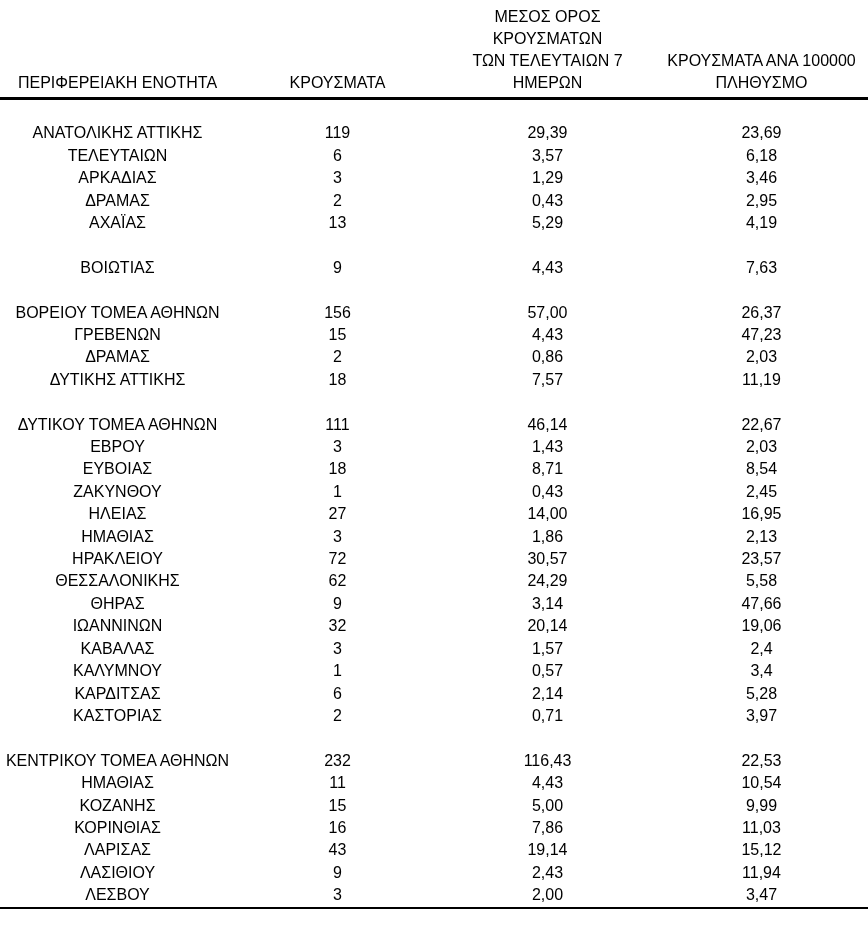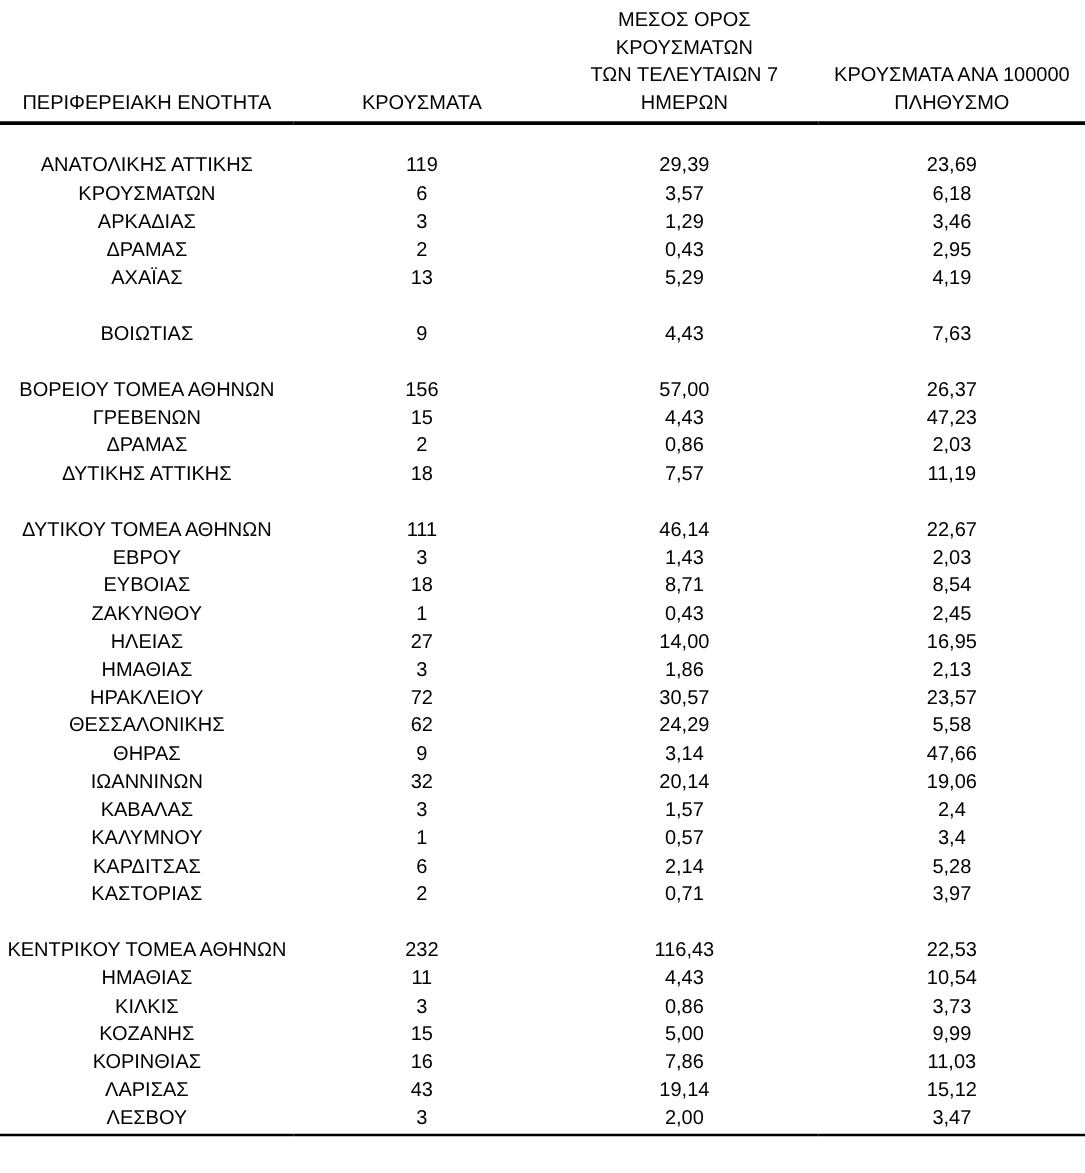--- a/index.html
+++ b/index.html
@@ -75,21 +75,21 @@
           <td></td>
           <td></td>
         </tr>
         <tr>
           <td>ΑΝΑΤΟΛΙΚΗΣ ΑΤΤΙΚΗΣ</td>
           <td>119</td>
           <td>29,39</td>
           <td>23,69</td>
         </tr>
         <tr>
-          <td>ΚΡΟΥΣΜΑΤΩΝ</td>
+          <td>ΤΕΛΕΥΤΑΙΩΝ</td>
           <td>6</td>
           <td>3,57</td>
           <td>6,18</td>
         </tr>
         <tr>
           <td>ΑΡΚΑΔΙΑΣ</td>
           <td>3</td>
           <td>1,29</td>
           <td>3,46</td>
         </tr>
@@ -249,44 +249,44 @@
           <td>116,43</td>
           <td>22,53</td>
         </tr>
         <tr>
           <td>ΗΜΑΘΙΑΣ</td>
           <td>11</td>
           <td>4,43</td>
           <td>10,54</td>
         </tr>
         <tr>
-          <td>ΚΙΛΚΙΣ</td>
-          <td>3</td>
-          <td>0,86</td>
-          <td>3,73</td>
-        </tr>
-        <tr>
           <td>ΚΟΖΑΝΗΣ</td>
           <td>15</td>
           <td>5,00</td>
           <td>9,99</td>
         </tr>
         <tr>
           <td>ΚΟΡΙΝΘΙΑΣ</td>
           <td>16</td>
           <td>7,86</td>
           <td>11,03</td>
         </tr>
         <tr>
           <td>ΛΑΡΙΣΑΣ</td>
           <td>43</td>
           <td>19,14</td>
           <td>15,12</td>
         </tr>
         <tr>
+          <td>ΛΑΣΙΘΙΟΥ</td>
+          <td>9</td>
+          <td>2,43</td>
+          <td>11,94</td>
+        </tr>
+        <tr>
           <td>ΛΕΣΒΟΥ</td>
           <td>3</td>
           <td>2,00</td>
           <td>3,47</td>
         </tr>
       </tbody>
   </table>
 
 </div>
 

